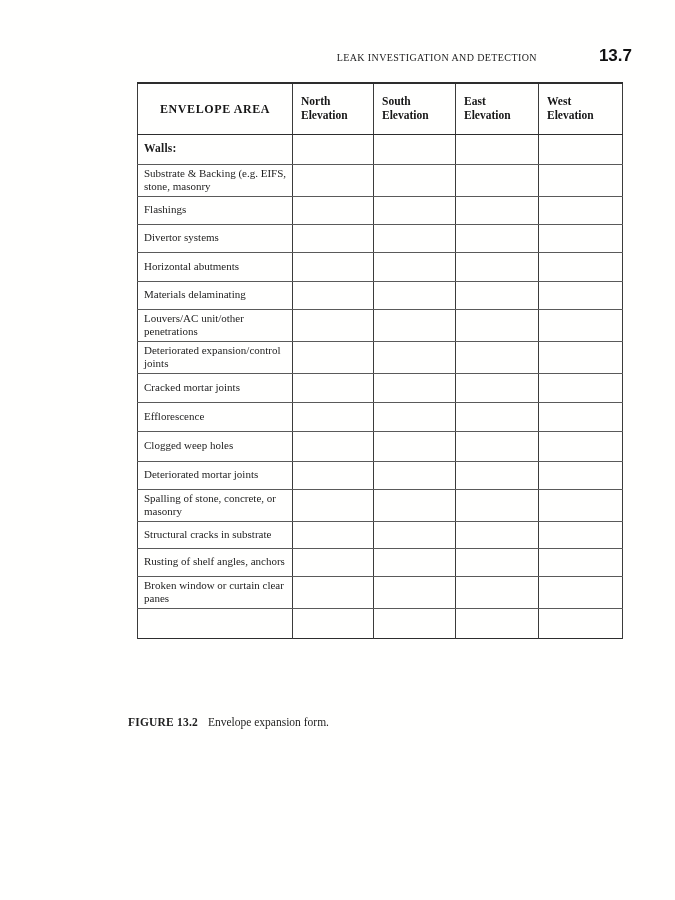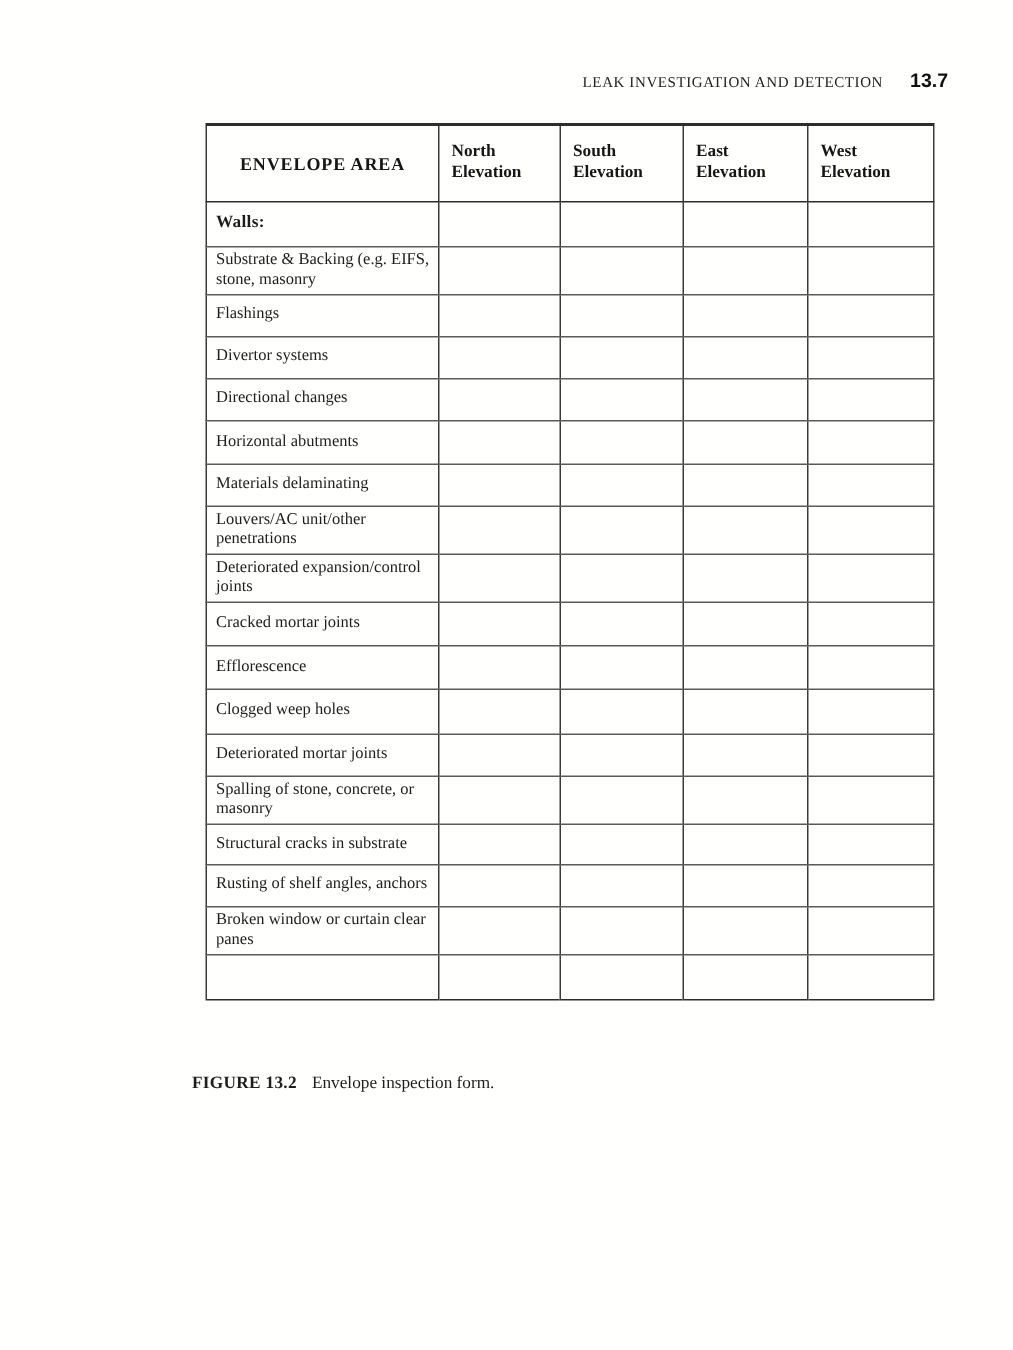--- a/index.html
+++ b/index.html
@@ -15,30 +15,31 @@
   }
 
   
   .running-header {
     position: absolute;
     top: 46px;
     right: 43px;
     white-space: nowrap;
     display: flex;
     align-items: baseline;
+    gap: 44px;
   }
   .rh-title {
     font-size: 10px;
     letter-spacing: 0.4px;
     color: #222;
   }
   .rh-folio {
     font-family: "Liberation Sans", "DejaVu Sans", sans-serif;
     font-weight: bold;
-    font-size: 13px;
+    font-size: 17px;
     margin-left: 18px;
     color: #111;
   }
 
   
   .form-table {
     position: absolute;
     left: 137px;
     top: 82px;
     width: 485px;
@@ -145,27 +146,20 @@
           <td class="cell"></td>
           <td class="cell"></td>
       </tr>
       <tr style="height:28px">
         <td class="label">Divertor systems</td>
         <td class="cell"></td>
           <td class="cell"></td>
           <td class="cell"></td>
           <td class="cell"></td>
       </tr>
-      <tr style="height:28px">
-        <td class="label">Directional changes</td>
-        <td class="cell"></td>
-          <td class="cell"></td>
-          <td class="cell"></td>
-          <td class="cell"></td>
-      </tr>
       <tr style="height:29px">
         <td class="label">Horizontal abutments</td>
         <td class="cell"></td>
           <td class="cell"></td>
           <td class="cell"></td>
           <td class="cell"></td>
       </tr>
       <tr style="height:28px">
         <td class="label">Materials delaminating</td>
         <td class="cell"></td>
@@ -247,16 +241,16 @@
         <td class="label"></td>
         <td class="cell"></td>
           <td class="cell"></td>
           <td class="cell"></td>
           <td class="cell"></td>
       </tr>
     </tbody>
   </table>
 
   <div class="caption">
-    <span class="cap-label">FIGURE 13.2</span><span class="cap-text">Envelope inspection form.</span>
+    <span class="cap-label">FIGURE 13.2</span><span class="cap-text">Envelope expansion form.</span>
   </div>
 
 </div>
 
 </body></html>

